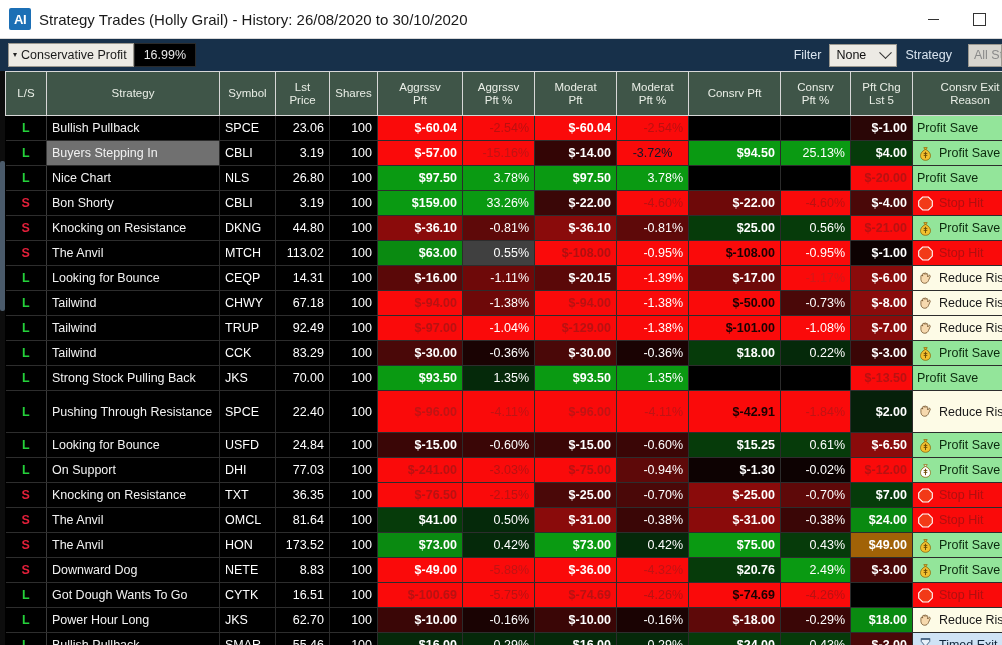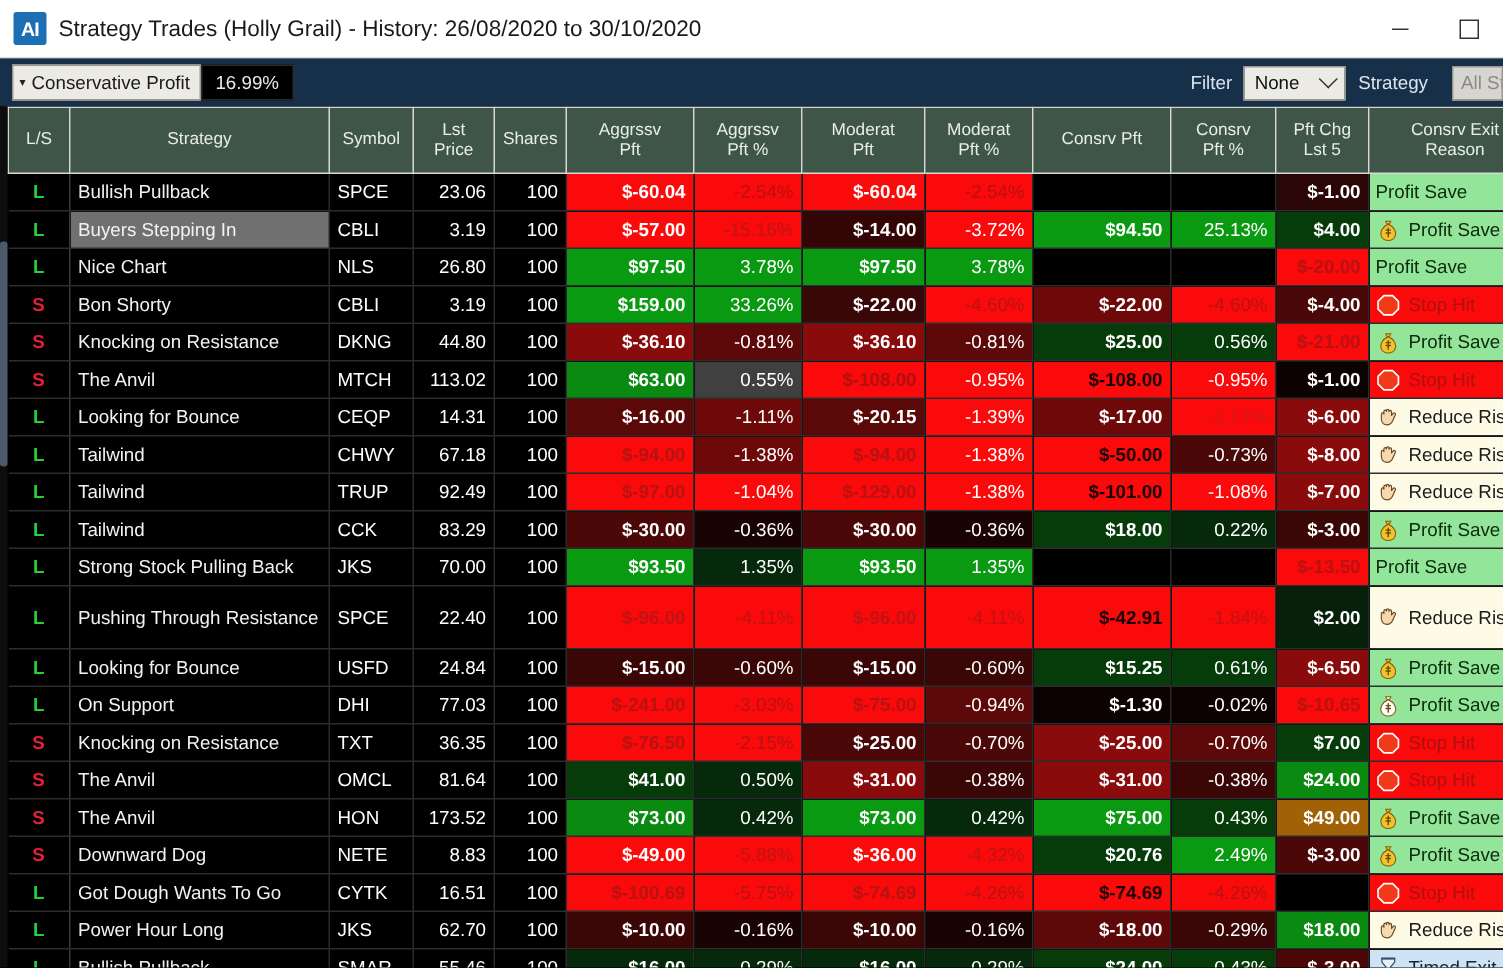--- a/index.html
+++ b/index.html
@@ -168,21 +168,21 @@
           </tr>
           <tr>
             <td class="ls L">L</td>
             <td class="strat sel">Buyers Stepping In</td>
             <td class="sym">CBLI</td>
             <td class="num">3.19</td>
             <td class="num">100</td>
             <td class="money" style="background: rgb(250, 10, 10); color: rgb(255, 255, 255);">$-57.00</td>
             <td class="pct" style="background: rgb(250, 10, 10); color: rgb(192, 20, 20);">-15.16%</td>
             <td class="money" style="background: rgb(51, 5, 5); color: rgb(255, 255, 255);">$-14.00</td>
-            <td class="pct" style="background: rgb(250, 10, 10); color: #ffffff;">-3.72%</td>
+            <td class="pct" style="background: rgb(250, 10, 10); color: #0f172a; text-align: center;">-3.72%</td>
             <td class="money" style="background: rgb(10, 154, 18); color: rgb(255, 255, 255);">$94.50</td>
             <td class="pct" style="background: rgb(10, 154, 18); color: rgb(255, 255, 255);">25.13%</td>
             <td class="money" style="background: rgb(6, 59, 10); color: rgb(255, 255, 255); padding-left: 16px;">$4.00</td>
             <td class="exit" style="background: rgb(147, 229, 154); color: rgb(12, 42, 14);">
               <div class="exit-in">
                 <svg viewBox="0 0 20 20" class="exit-ic">
                   <path d="M8 3 h4 l-1.2 2.2 h-1.6 Z" fill="#f2c12e" stroke="#8a5f05" stroke-width="0.8"></path>
                   <path d="M10 5.2 C5.2 7.4 3.2 11.5 4.6 14.8 C5.7 17.3 8 18 10 18 C12 18 14.3 17.3 15.4 14.8 C16.8 11.5 14.8 7.4 10 5.2 Z" fill="#f2c12e" stroke="#8a5f05" stroke-width="0.9"></path>
                   <path d="M10 8.4 v6.6 M8.3 9.9 h3.4 M8.3 12.2 h3.4" stroke="#6b4a04" stroke-width="1.1" fill="none" stroke-linecap="round"></path>
                 </svg>
@@ -437,21 +437,21 @@
             <td class="strat">On Support</td>
             <td class="sym">DHI</td>
             <td class="num">77.03</td>
             <td class="num">100</td>
             <td class="money" style="background: rgb(250, 10, 10); color: rgb(184, 18, 18);">$-241.00</td>
             <td class="pct" style="background: rgb(250, 10, 10); color: rgb(184, 18, 18);">-3.03%</td>
             <td class="money" style="background: rgb(250, 10, 10); color: rgb(184, 18, 18);">$-75.00</td>
             <td class="pct" style="background: rgb(94, 9, 9); color: rgb(255, 255, 255);">-0.94%</td>
             <td class="money" style="background: rgb(13, 2, 2); color: rgb(255, 255, 255);">$-1.30</td>
             <td class="pct" style="background: rgb(13, 2, 2); color: rgb(255, 255, 255);">-0.02%</td>
-            <td class="money" style="background: rgb(250, 10, 10); color: rgb(184, 18, 18);">$-10.65</td>
+            <td class="money" style="background: rgb(250, 10, 10); color: rgb(184, 18, 18);">$-12.00</td>
             <td class="exit" style="background: rgb(147, 229, 154); color: rgb(12, 42, 14);">
               <div class="exit-in">
                 <svg viewBox="0 0 20 20" class="exit-ic">
                   <path d="M8 3 h4 l-1.2 2.2 h-1.6 Z" fill="#ffffff" stroke="#8a5f05" stroke-width="0.8"></path>
                   <path d="M10 5.2 C5.2 7.4 3.2 11.5 4.6 14.8 C5.7 17.3 8 18 10 18 C12 18 14.3 17.3 15.4 14.8 C16.8 11.5 14.8 7.4 10 5.2 Z" fill="#ffffff" stroke="#8a5f05" stroke-width="0.9"></path>
                   <path d="M10 8.4 v6.6 M8.3 9.9 h3.4 M8.3 12.2 h3.4" stroke="#6b4a04" stroke-width="1.1" fill="none" stroke-linecap="round"></path>
                 </svg>
                 <span class="exit-tx">Profit Save</span>
               </div>
             </td>

